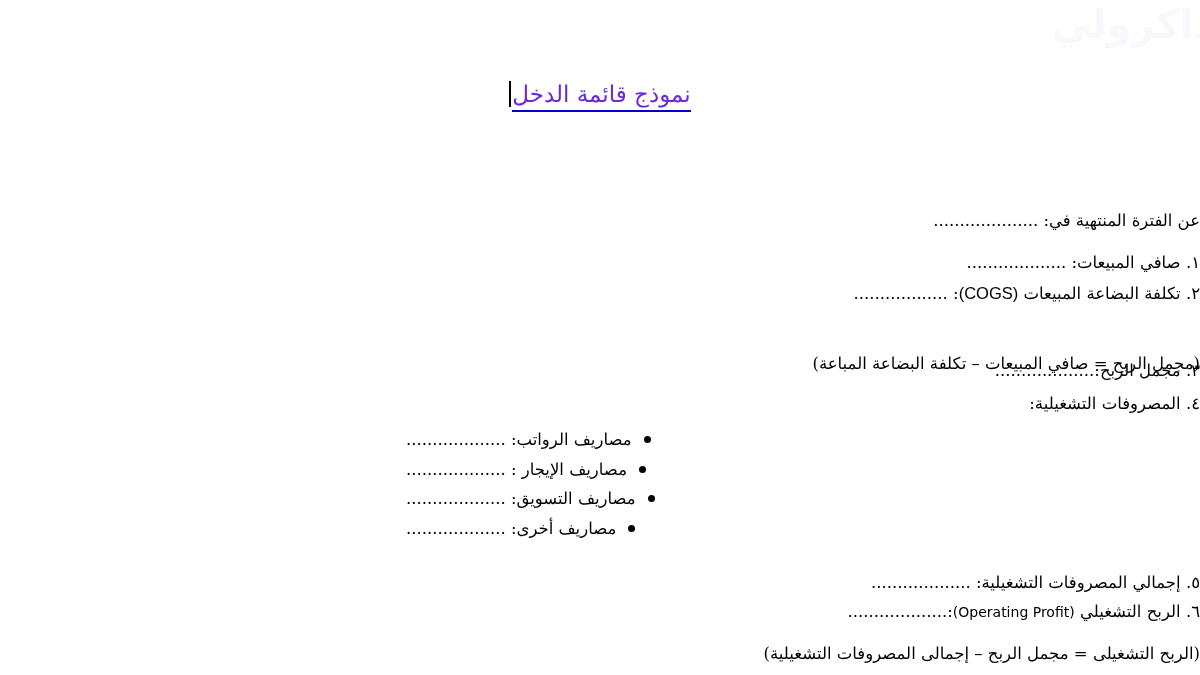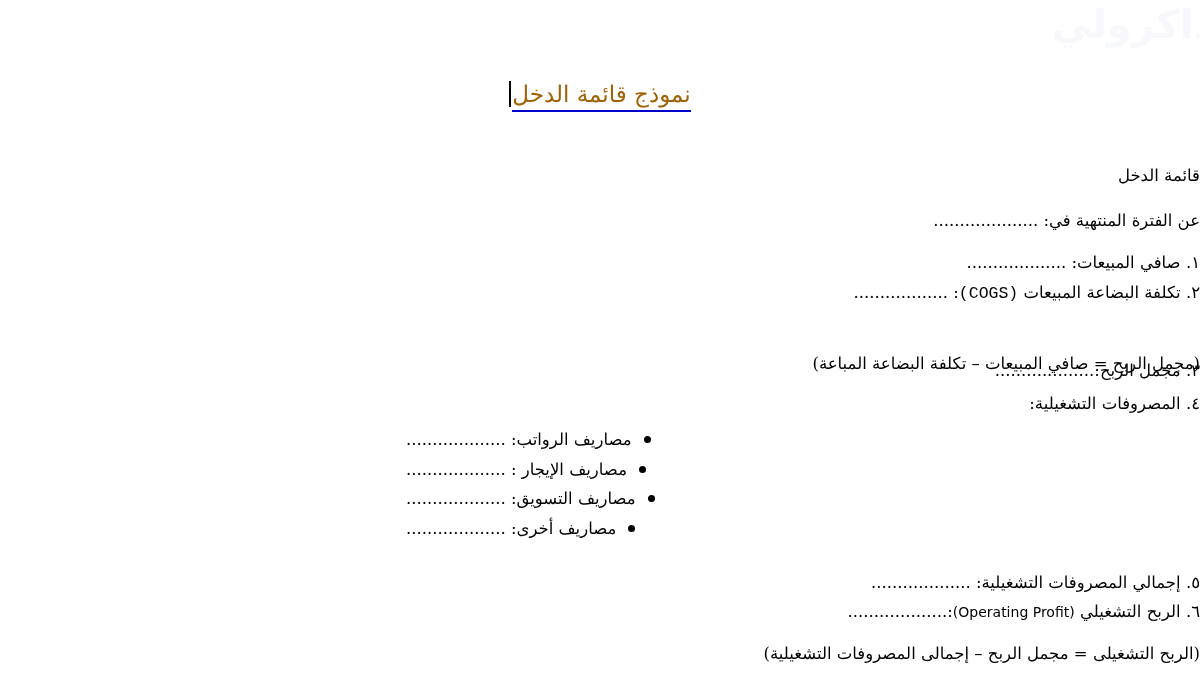--- a/index.html
+++ b/index.html
@@ -40,21 +40,21 @@
   }
 
   .doc-title {
     position: absolute;
     top: 79px;
     left: 0;
     right: 0;
     text-align: center;
     font-size: 23px;
     line-height: 30px;
-    color: #a16207;
+    color: #6d28d9;
     font-family: "DejaVu Serif", "Liberation Serif", serif;
     white-space: nowrap;
   }
   .doc-title .title-inner {
     display: inline-block;
     border-bottom: 2px solid #0000cc;
     padding-bottom: 1px;
     position: relative;
   }
   .doc-title .caret {
@@ -79,21 +79,21 @@
   .block {
     position: absolute;
     right: 0;
     width: 866px;   
     text-align: right;
   }
 
   .leader { letter-spacing: 0.5px; }
 
   .lat {
-    font-family: Liberation Mono, monospace;
+    font-family: Liberation Sans, sans-serif;
     direction: ltr;
     unicode-bidi: isolate;
   }
   .lat-sans {
     font-family: "DejaVu Sans", "Liberation Sans", sans-serif;
     direction: ltr;
     unicode-bidi: isolate;
     font-size: 14px;
   }
 
@@ -124,23 +124,20 @@
 <body>
 
 <div class="watermark">ذاكرولي</div>
 
 <div class="page">
 
   <div class="doc-title">
     <span class="title-inner">نموذج قائمة الدخل</span><span class="caret"></span>
   </div>
 
-  <div class="block" style="top:165px;">
-    <div class="line">قائمة الدخل</div>
-  </div>
 
   <div class="block" style="top:210px;">
     <div class="line">عن الفترة المنتهية في: ....................</div>
   </div>
 
   <div class="block" style="top:252px;">
     <div class="line">
       <span>١.</span>
       <span>صافي المبيعات:</span>
       <span class="leader">...................</span>

